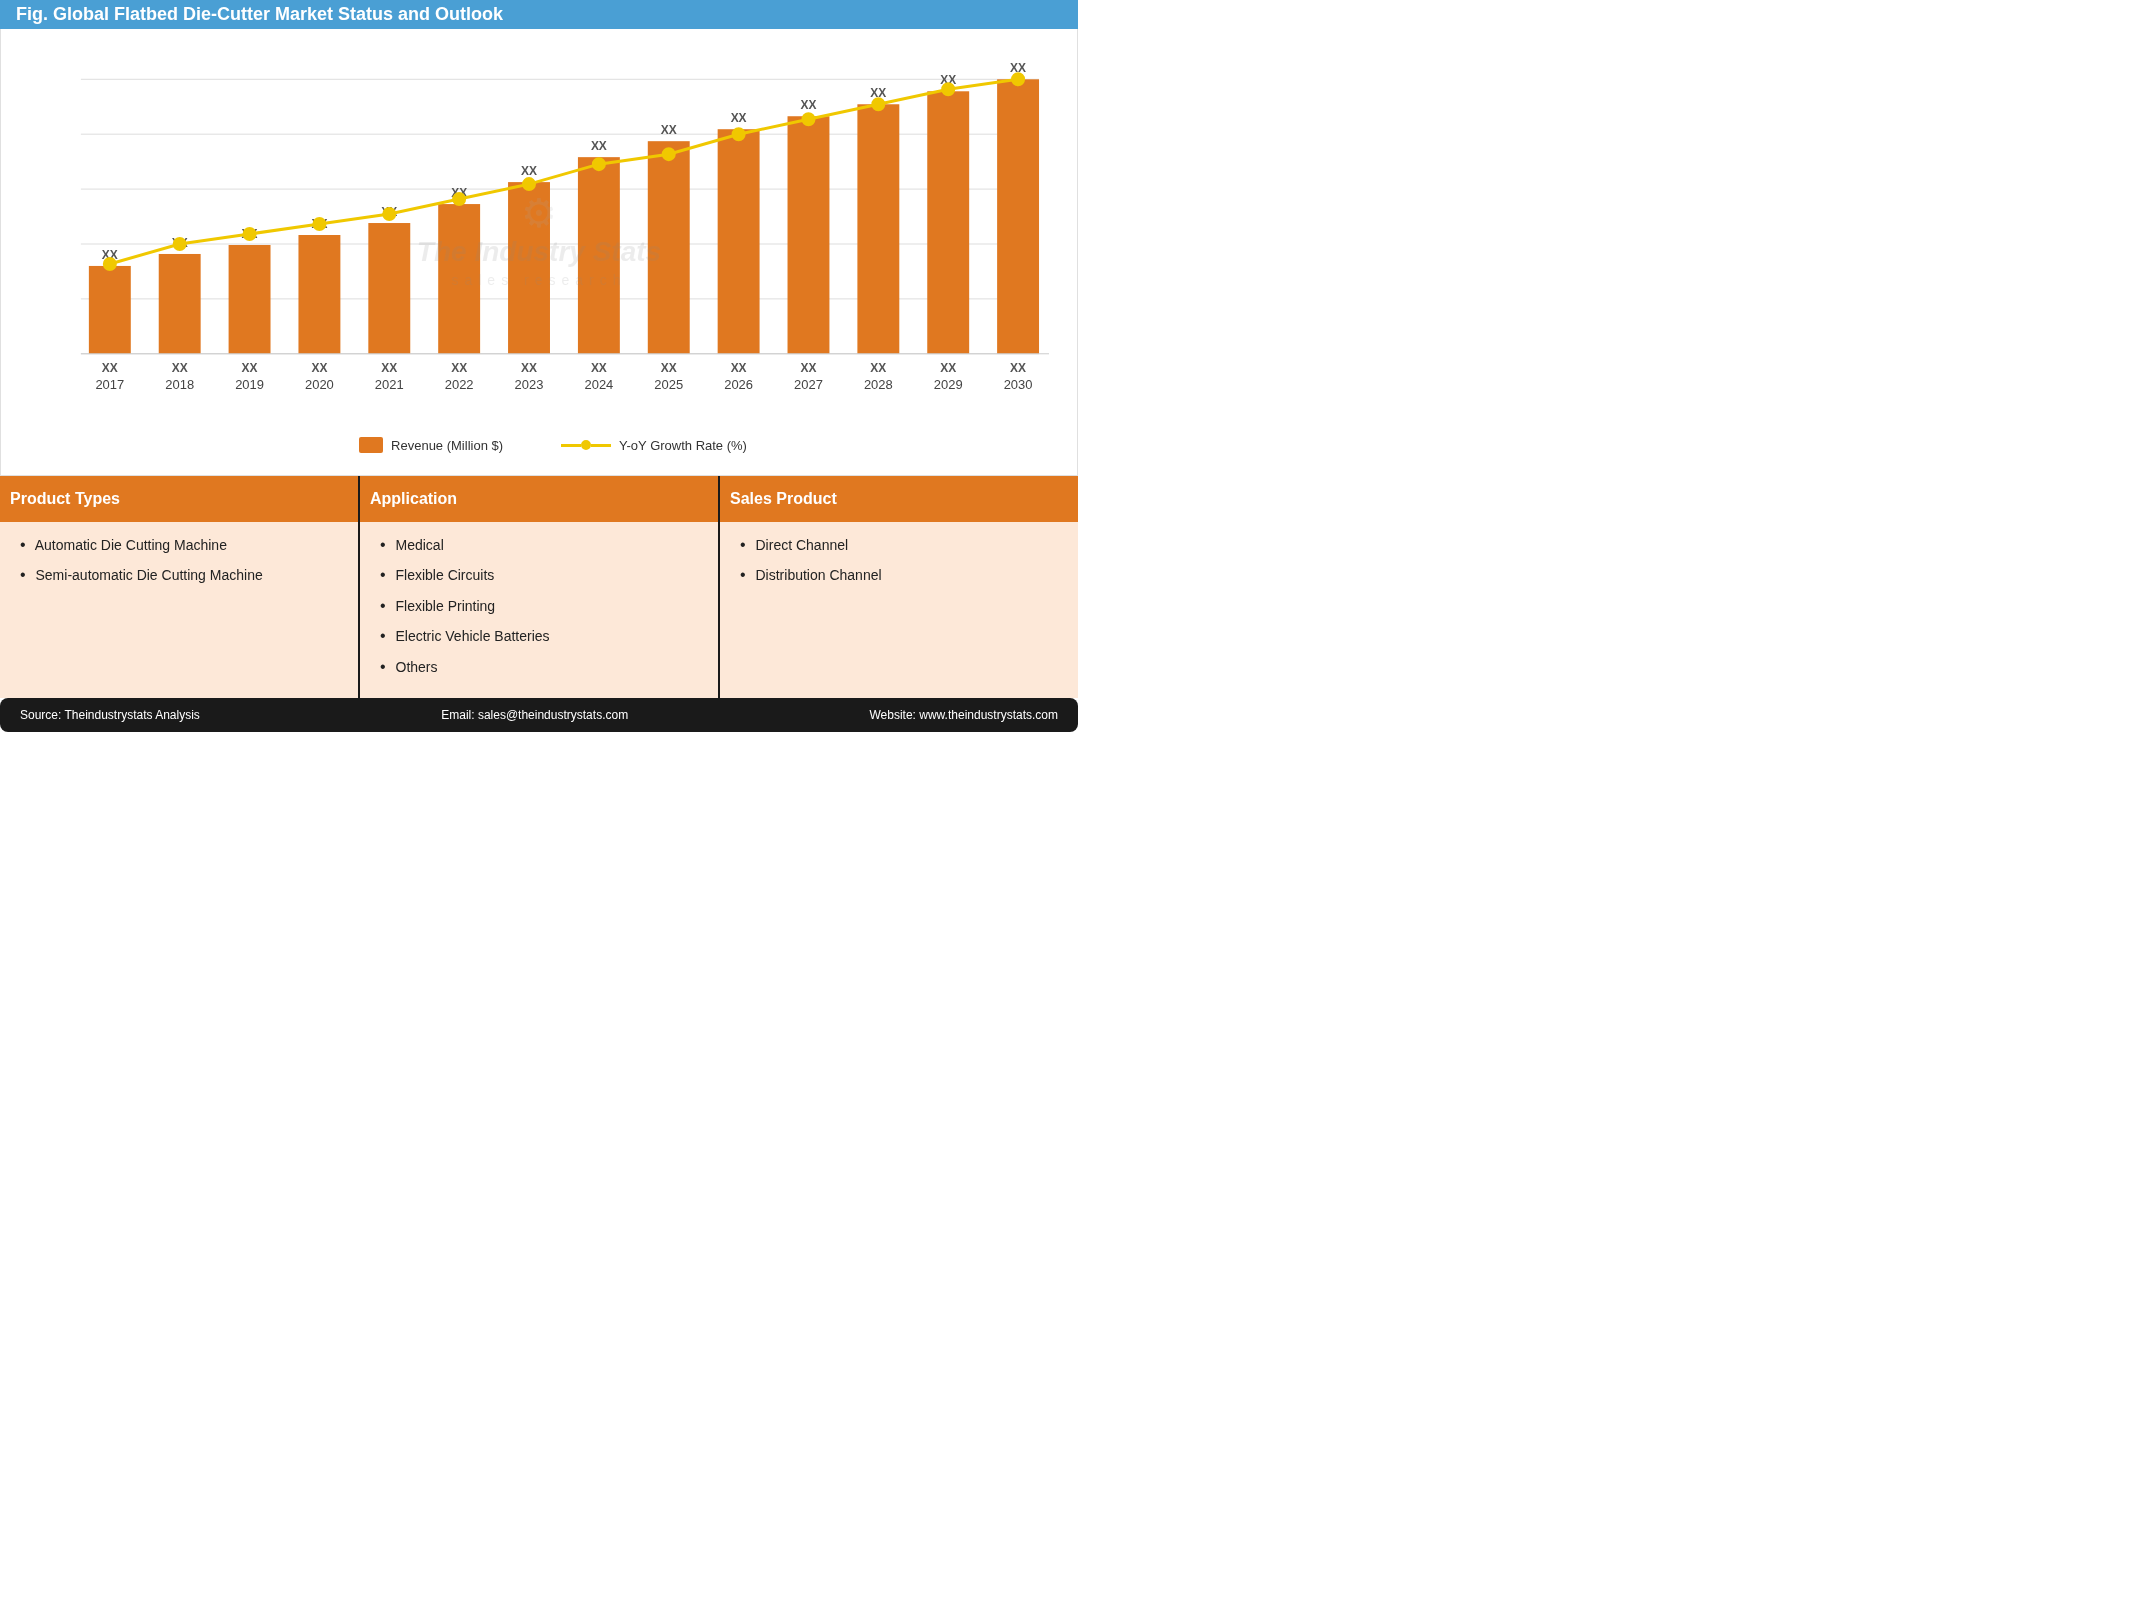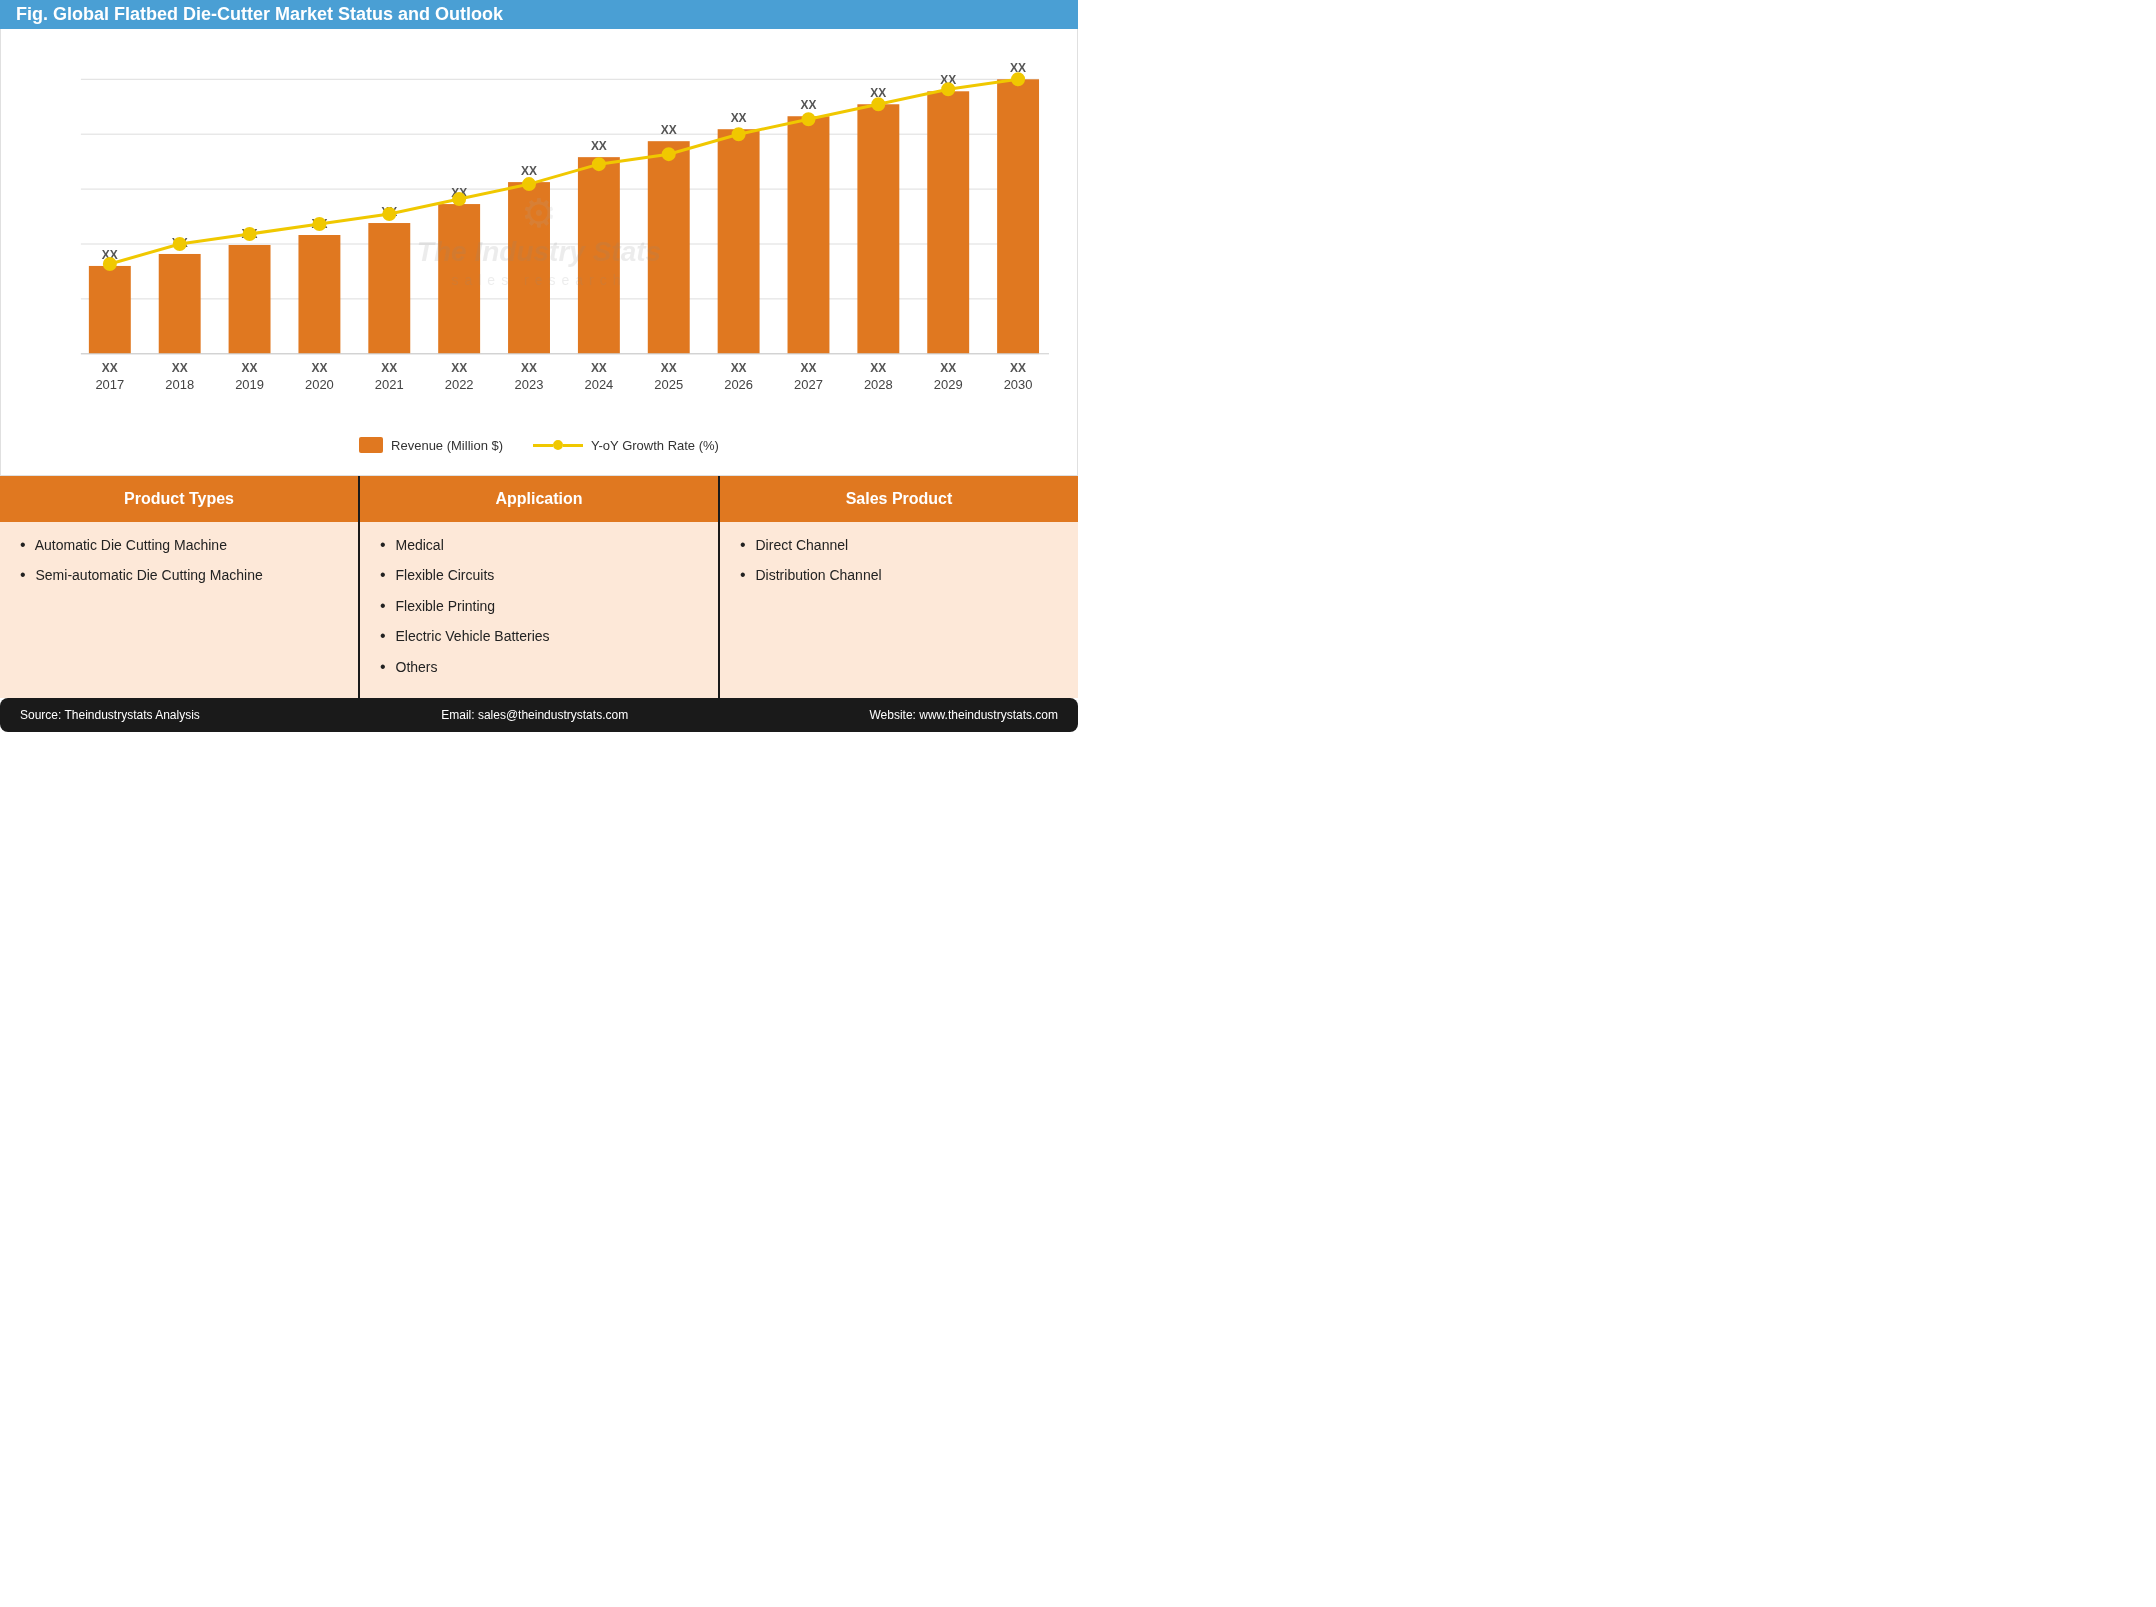--- a/index.html
+++ b/index.html
@@ -48,20 +48,21 @@
       align-items: center;
       gap: 30px;
       padding: 8px 0 12px 0;
     }
     .legend-item {
       display: flex;
       align-items: center;
       gap: 8px;
       font-size: 13px;
       color: #333;
+      margin-left: 28px;
     }
     .legend-rect {
       width: 24px;
       height: 16px;
       background: #e07820;
       border-radius: 2px;
     }
     .legend-line-container {
       display: flex;
       align-items: center;
@@ -90,21 +91,20 @@
     .bottom-card {
       flex: 1;
       background: #fde8d8;
       display: flex;
       flex-direction: column;
     }
 
     .card-header {
       background: #e07820;
       color: #fff;
-      text-align: center;
       padding: 14px 10px;
       font-size: 16px;
       font-weight: bold;
     }
 
     .card-body {
       padding: 12px 20px;
       flex: 1;
     }
 

